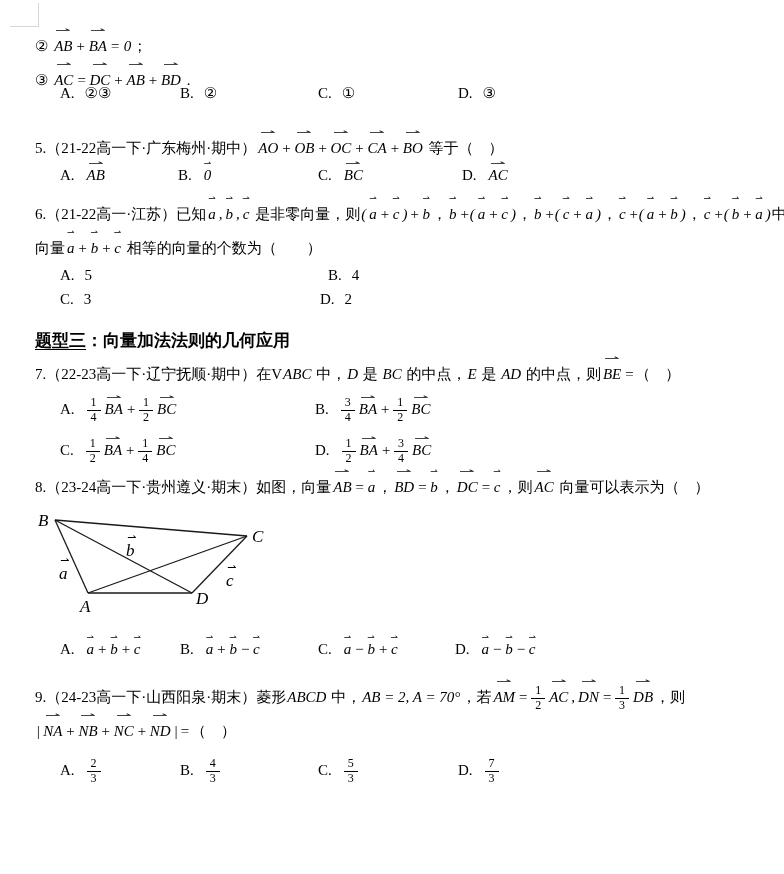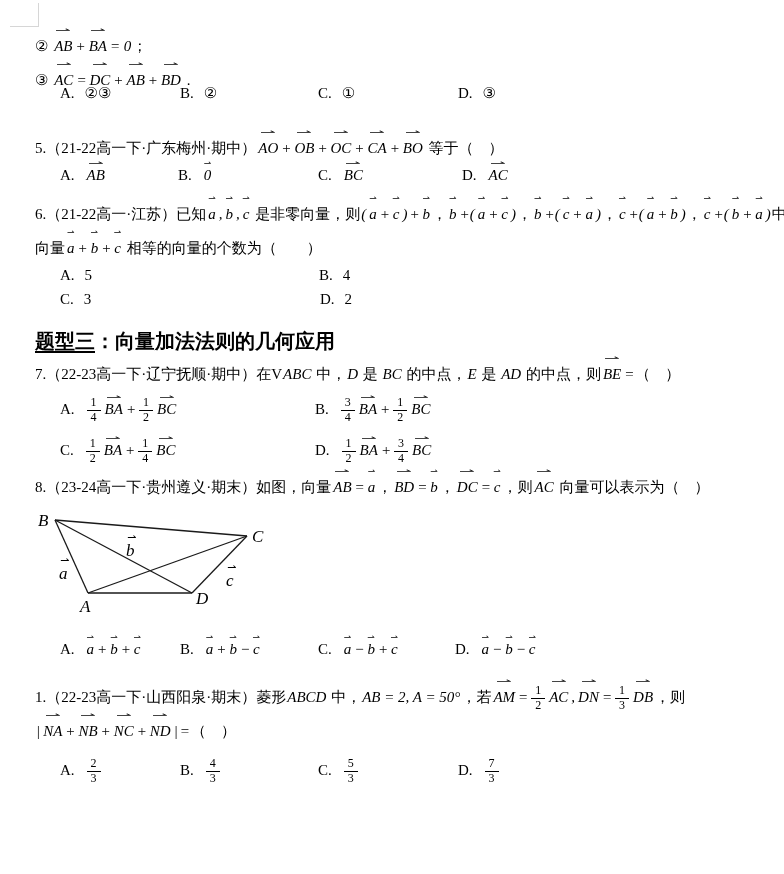--- a/index.html
+++ b/index.html
@@ -26,21 +26,21 @@
   .frac .den{padding:0 4px;}
   .optrow{position:absolute;left:0;width:784px;height:30px;}
   .opt{position:absolute;top:0;white-space:nowrap;}
   .lab{margin-right:10px;}
   .corner{
     position:absolute;left:10px;top:3px;width:28px;height:23px;
     border-right:1.5px solid #d6d6d6;border-bottom:1.5px solid #d6d6d6;
   }
   .section-head{
     font-family:"Liberation Sans","DejaVu Sans",sans-serif;
-    font-weight:bold;font-size:20px;
+    font-weight:bold;font-size:17px;
   }
   .ul{text-decoration:underline;text-underline-offset:3px;}
   svg text{font-family:"Liberation Serif","DejaVu Serif",serif;}
   .fig-lab{font-size:17px;font-style:italic;}
   .fig-arr{font-size:11px;font-family:"DejaVu Sans",sans-serif;}
 </style>
 </head>
 <body>
 
 <div class="corner"></div>
@@ -60,21 +60,21 @@
   <span class="opt" style="left:60px"><span class="lab">A.</span><span><span class="vec"><span class="arr" style="transform: translateX(-50%) scaleX(2.1);">⇀</span><span>AB</span></span></span></span>
   <span class="opt" style="left:178px"><span class="lab">B.</span><span><span class="vec"><span class="arr">⇀</span><span>0</span></span></span></span>
   <span class="opt" style="left:318px"><span class="lab">C.</span><span><span class="vec"><span class="arr" style="transform: translateX(-50%) scaleX(2.1);">⇀</span><span>BC</span></span></span></span>
   <span class="opt" style="left:462px"><span class="lab">D.</span><span><span class="vec"><span class="arr" style="transform: translateX(-50%) scaleX(2.1);">⇀</span><span>AC</span></span></span></span>
 </div>
 
 <div class="block" style="top:202px"><span><span class="t">6.（21-22高一·江苏）已知</span><span class="vec"><span class="arr">⇀</span><span>a</span></span><span class="m">,</span><span class="vec"><span class="arr">⇀</span><span>b</span></span><span class="m">,</span><span class="vec"><span class="arr">⇀</span><span>c</span></span><span class="t"> 是非零向量，则</span><span class="m">(</span><span class="vec"><span class="arr">⇀</span><span>a</span></span><span class="m">+</span><span class="vec"><span class="arr">⇀</span><span>c</span></span><span class="m">)</span><span class="m">+</span><span class="vec"><span class="arr">⇀</span><span>b</span></span><span class="t">，</span><span class="vec"><span class="arr">⇀</span><span>b</span></span><span class="m">+(</span><span class="vec"><span class="arr">⇀</span><span>a</span></span><span class="m">+</span><span class="vec"><span class="arr">⇀</span><span>c</span></span><span class="m">)</span><span class="t">，</span><span class="vec"><span class="arr">⇀</span><span>b</span></span><span class="m">+(</span><span class="vec"><span class="arr">⇀</span><span>c</span></span><span class="m">+</span><span class="vec"><span class="arr">⇀</span><span>a</span></span><span class="m">)</span><span class="t">，</span><span class="vec"><span class="arr">⇀</span><span>c</span></span><span class="m">+(</span><span class="vec"><span class="arr">⇀</span><span>a</span></span><span class="m">+</span><span class="vec"><span class="arr">⇀</span><span>b</span></span><span class="m">)</span><span class="t">，</span><span class="vec"><span class="arr">⇀</span><span>c</span></span><span class="m">+(</span><span class="vec"><span class="arr">⇀</span><span>b</span></span><span class="m">+</span><span class="vec"><span class="arr">⇀</span><span>a</span></span><span class="m">)</span><span class="t">中，与</span></span></div>
 <div class="block" style="top:236px"><span><span class="t">向量</span><span class="vec"><span class="arr">⇀</span><span>a</span></span><span class="m">+</span><span class="vec"><span class="arr">⇀</span><span>b</span></span><span class="m">+</span><span class="vec"><span class="arr">⇀</span><span>c</span></span><span class="t"> 相等的向量的个数为（　　）</span></span></div>
 <div class="optrow" style="top:267px">
   <span class="opt" style="left:60px"><span class="lab">A.</span><span><span class="r">5</span></span></span>
-  <span class="opt" style="left:319px"><span class="lab">B.</span><span><span class="r">4</span></span></span>
+  <span class="opt" style="left:328px"><span class="lab">B.</span><span><span class="r">4</span></span></span>
 </div>
 <div class="optrow" style="top:291px">
   <span class="opt" style="left:60px"><span class="lab">C.</span><span><span class="r">3</span></span></span>
   <span class="opt" style="left:320px"><span class="lab">D.</span><span><span class="r">2</span></span></span>
 </div>
 
 <div class="block section-head" style="top:329px"><span class="ul">题型三</span><span>：向量加法法则的几何应用</span></div>
 
 <div class="block" style="top:362px"><span><span class="t">7.（22-23高一下·辽宁抚顺·期中）在</span><span class="r">V</span><span class="m">ABC</span><span class="t"> 中，</span><span class="m">D</span><span class="t"> 是 </span><span class="m">BC</span><span class="t"> 的中点，</span><span class="m">E</span><span class="t"> 是 </span><span class="m">AD</span><span class="t"> 的中点，则</span><span class="vec"><span class="arr" style="transform: translateX(-50%) scaleX(2.1);">⇀</span><span>BE</span></span><span class="m">=</span><span class="t">（　）</span></span></div>
 <div class="optrow" style="top:396px;height:40px">
@@ -133,21 +133,21 @@
   <text x="197" y="67" class="fig-arr">⇀</text>
 </svg>
 
 <div class="optrow" style="top:641px">
   <span class="opt" style="left:60px"><span class="lab">A.</span><span><span class="vec"><span class="arr">⇀</span><span>a</span></span><span class="m">+</span><span class="vec"><span class="arr">⇀</span><span>b</span></span><span class="m">+</span><span class="vec"><span class="arr">⇀</span><span>c</span></span></span></span>
   <span class="opt" style="left:180px"><span class="lab">B.</span><span><span class="vec"><span class="arr">⇀</span><span>a</span></span><span class="m">+</span><span class="vec"><span class="arr">⇀</span><span>b</span></span><span class="m">−</span><span class="vec"><span class="arr">⇀</span><span>c</span></span></span></span>
   <span class="opt" style="left:318px"><span class="lab">C.</span><span><span class="vec"><span class="arr">⇀</span><span>a</span></span><span class="m">−</span><span class="vec"><span class="arr">⇀</span><span>b</span></span><span class="m">+</span><span class="vec"><span class="arr">⇀</span><span>c</span></span></span></span>
   <span class="opt" style="left:455px"><span class="lab">D.</span><span><span class="vec"><span class="arr">⇀</span><span>a</span></span><span class="m">−</span><span class="vec"><span class="arr">⇀</span><span>b</span></span><span class="m">−</span><span class="vec"><span class="arr">⇀</span><span>c</span></span></span></span>
 </div>
 
-<div class="block" style="top:684px"><span><span class="t">1.（22-23高一下·山西阳泉·期末）菱形</span><span class="m">ABCD</span><span class="t"> 中，</span><span class="m">AB = 2, A = 50°</span><span class="t">，若</span><span class="vec"><span class="arr" style="transform: translateX(-50%) scaleX(2.1);">⇀</span><span>AM</span></span><span class="m">=</span><span class="frac">
+<div class="block" style="top:684px"><span><span class="t">9.（24-23高一下·山西阳泉·期末）菱形</span><span class="m">ABCD</span><span class="t"> 中，</span><span class="m">AB = 2, A = 70°</span><span class="t">，若</span><span class="vec"><span class="arr" style="transform: translateX(-50%) scaleX(2.1);">⇀</span><span>AM</span></span><span class="m">=</span><span class="frac">
         <span class="num">1</span>
         <span class="den">2</span>
       </span><span class="vec"><span class="arr" style="transform: translateX(-50%) scaleX(2.1);">⇀</span><span>AC</span></span><span class="m">,</span><span class="vec"><span class="arr" style="transform: translateX(-50%) scaleX(2.1);">⇀</span><span>DN</span></span><span class="m">=</span><span class="frac">
         <span class="num">1</span>
         <span class="den">3</span>
       </span><span class="vec"><span class="arr" style="transform: translateX(-50%) scaleX(2.1);">⇀</span><span>DB</span></span><span class="t">，则</span></span></div>
 <div class="block" style="top:719px"><span><span class="m">|</span><span class="vec"><span class="arr" style="transform: translateX(-50%) scaleX(2.1);">⇀</span><span>NA</span></span><span class="m">+</span><span class="vec"><span class="arr" style="transform: translateX(-50%) scaleX(2.1);">⇀</span><span>NB</span></span><span class="m">+</span><span class="vec"><span class="arr" style="transform: translateX(-50%) scaleX(2.1);">⇀</span><span>NC</span></span><span class="m">+</span><span class="vec"><span class="arr" style="transform: translateX(-50%) scaleX(2.1);">⇀</span><span>ND</span></span><span class="m">|</span><span class="m">=</span><span class="t">（　）</span></span></div>
 <div class="optrow" style="top:757px;height:40px">
   <span class="opt" style="left:60px"><span class="lab">A.</span><span><span class="frac">
           <span class="num">2</span>

